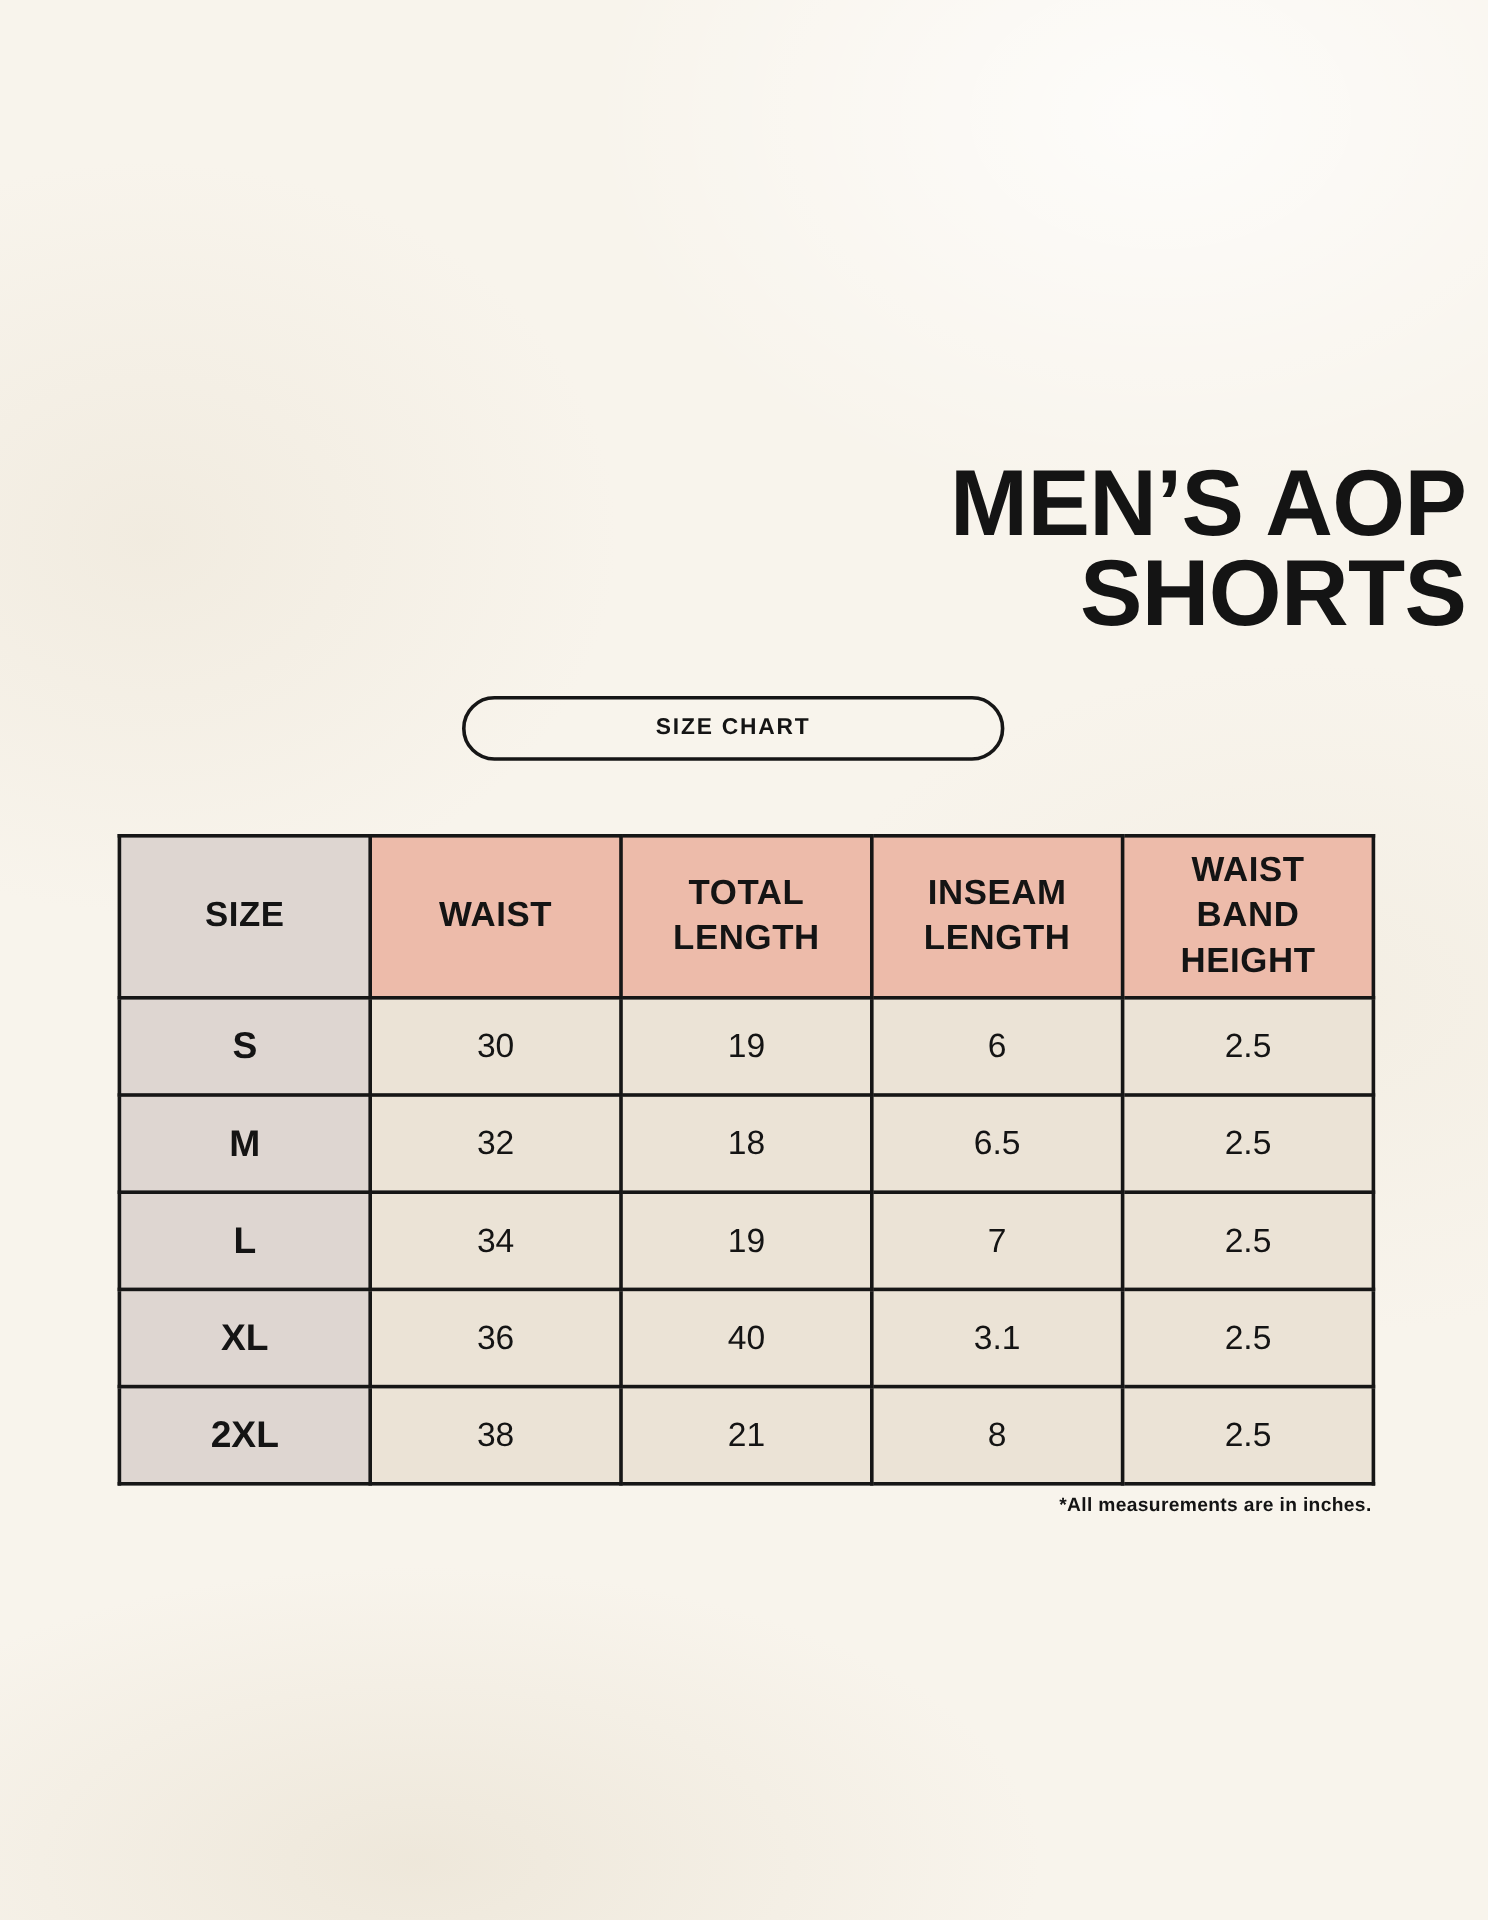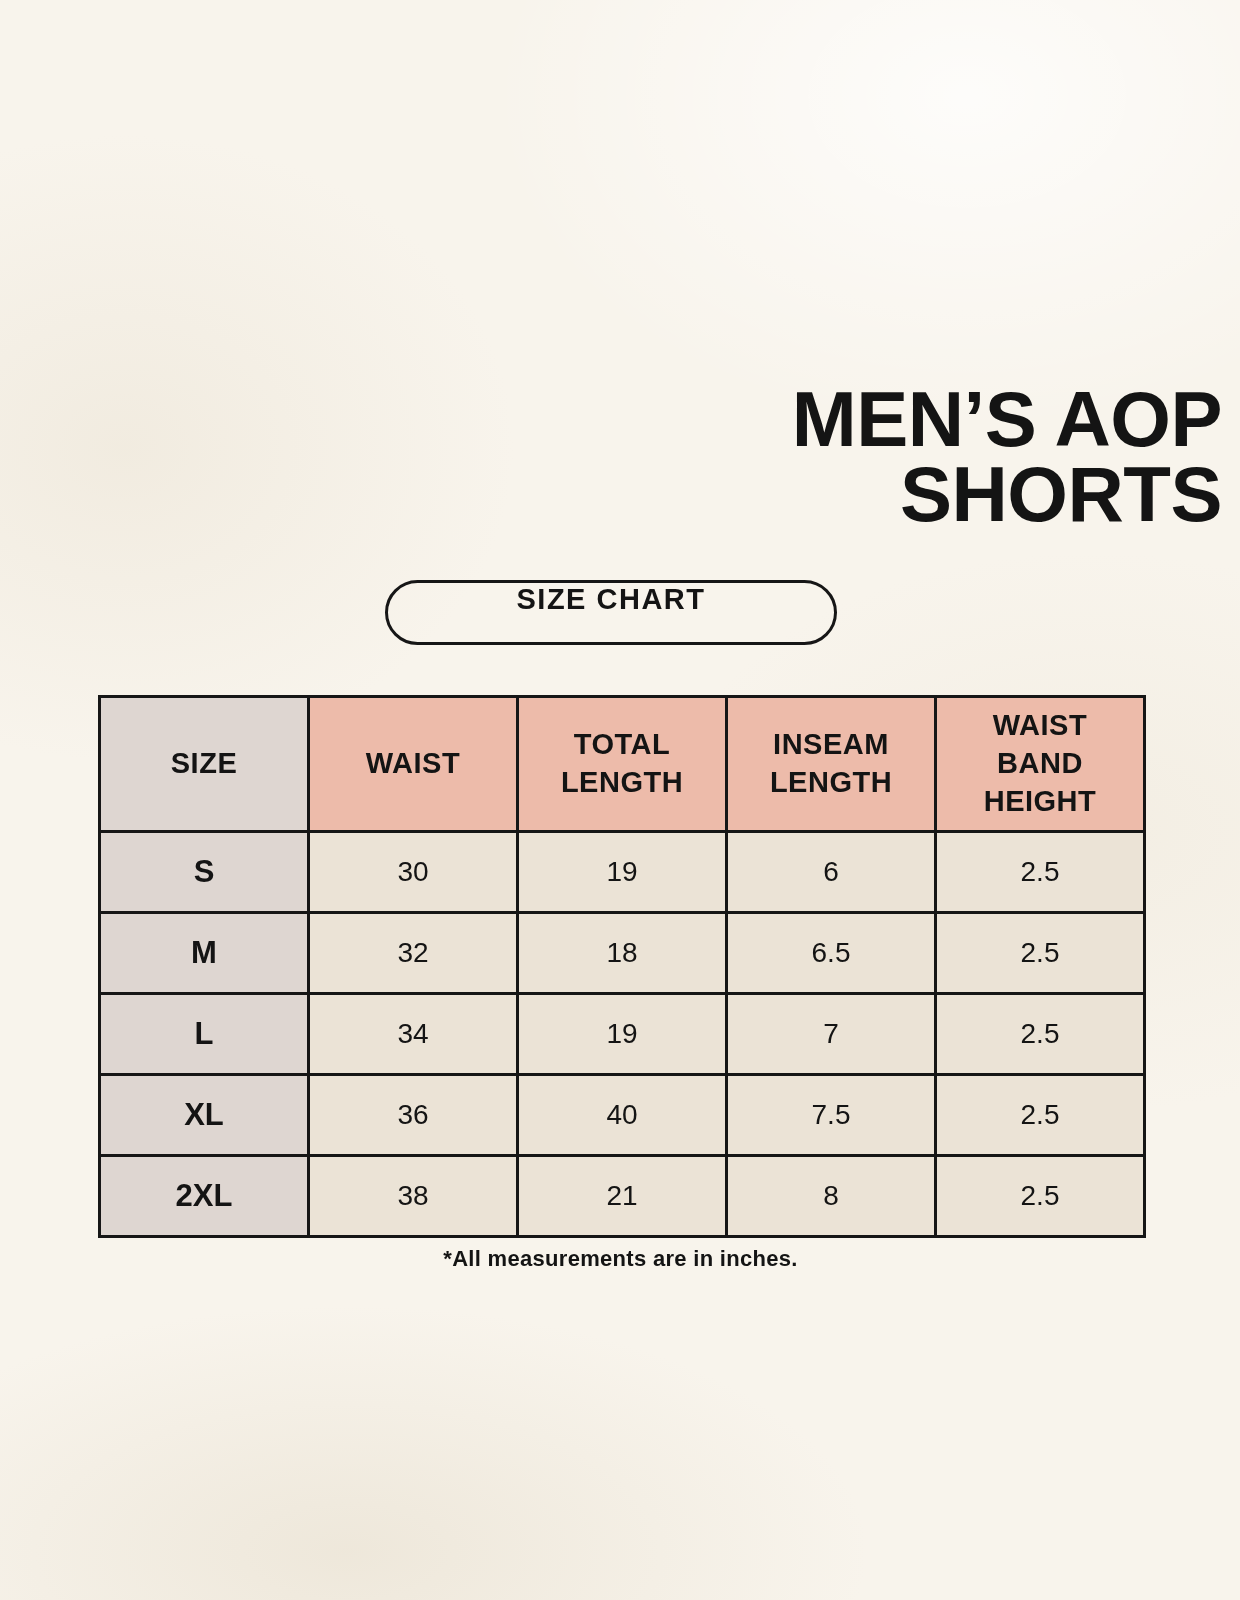--- a/index.html
+++ b/index.html
@@ -36,26 +36,27 @@
     line-height:0.96;
     letter-spacing:-0.5px;
     color:var(--text-black);
   }
 
   .pill{
     position:absolute;
     top:580px;
     left:385px;
     width:452px;
-    height:65px;
+    height:54px;
     border:3px solid var(--border-black);
     border-radius:38px;
     display:flex;
+    align-items:center;
     justify-content:center;
-    font-size:29px;
+    font-size:19px;
     font-weight:700;
     letter-spacing:1.5px;
   }
 
   table.size-chart{
     position:absolute;
     top:695px;
     left:98px;
     width:1045px;
     border-collapse:collapse;
@@ -91,22 +92,22 @@
     background:var(--cell-cream);
     font-size:28px;
     font-weight:400;
   }
 
   .footnote{
     position:absolute;
     top:1246px;
     left:98px;
     width:1045px;
-    text-align:center;
-    font-size:22px;
+    text-align:right;
+    font-size:16px;
     font-weight:700;
     letter-spacing:0.3px;
   }
 </style>
 </head>
 <body>
 
 <div class="canvas">
 
   <div class="title">
@@ -158,21 +159,21 @@
         <th>L</th>
         <td>34</td>
         <td>19</td>
         <td>7</td>
         <td>2.5</td>
       </tr>
       <tr>
         <th>XL</th>
         <td>36</td>
         <td>40</td>
-        <td>7.5</td>
+        <td>3.1</td>
         <td>2.5</td>
       </tr>
       <tr>
         <th>2XL</th>
         <td>38</td>
         <td>21</td>
         <td>8</td>
         <td>2.5</td>
       </tr>
     </tbody>

